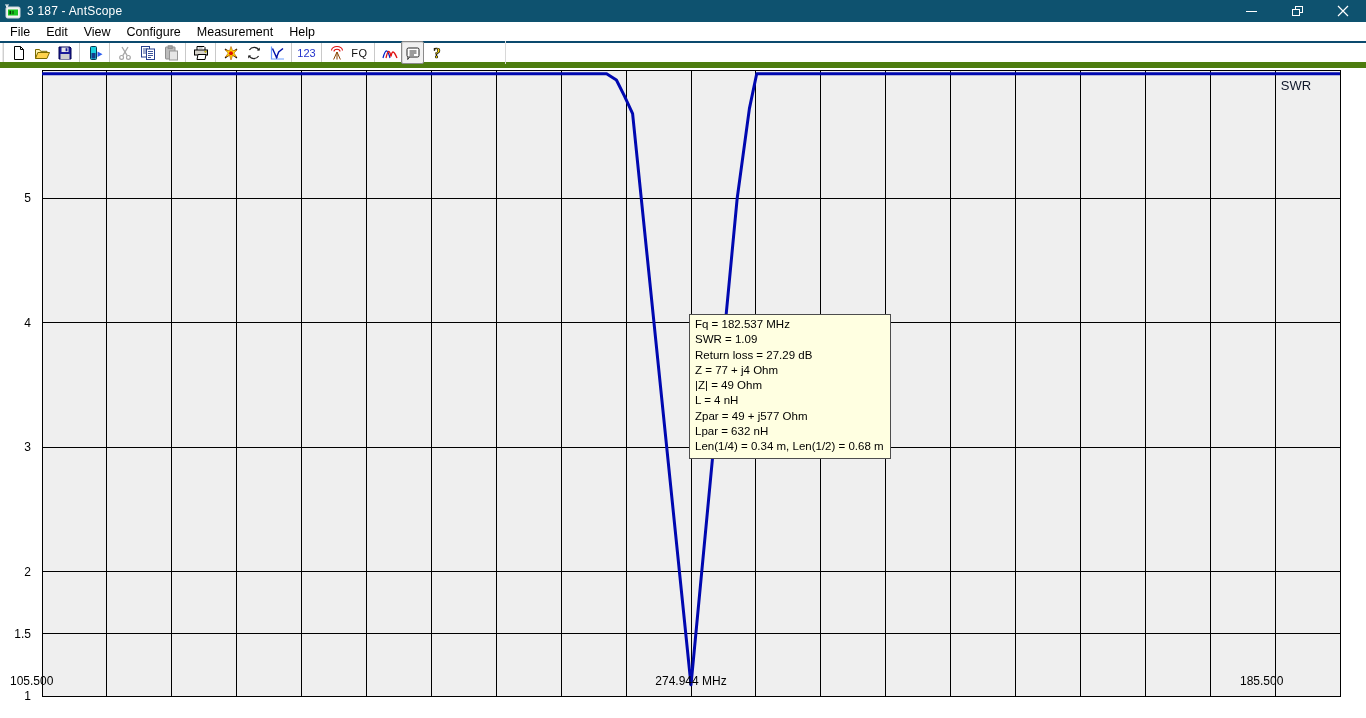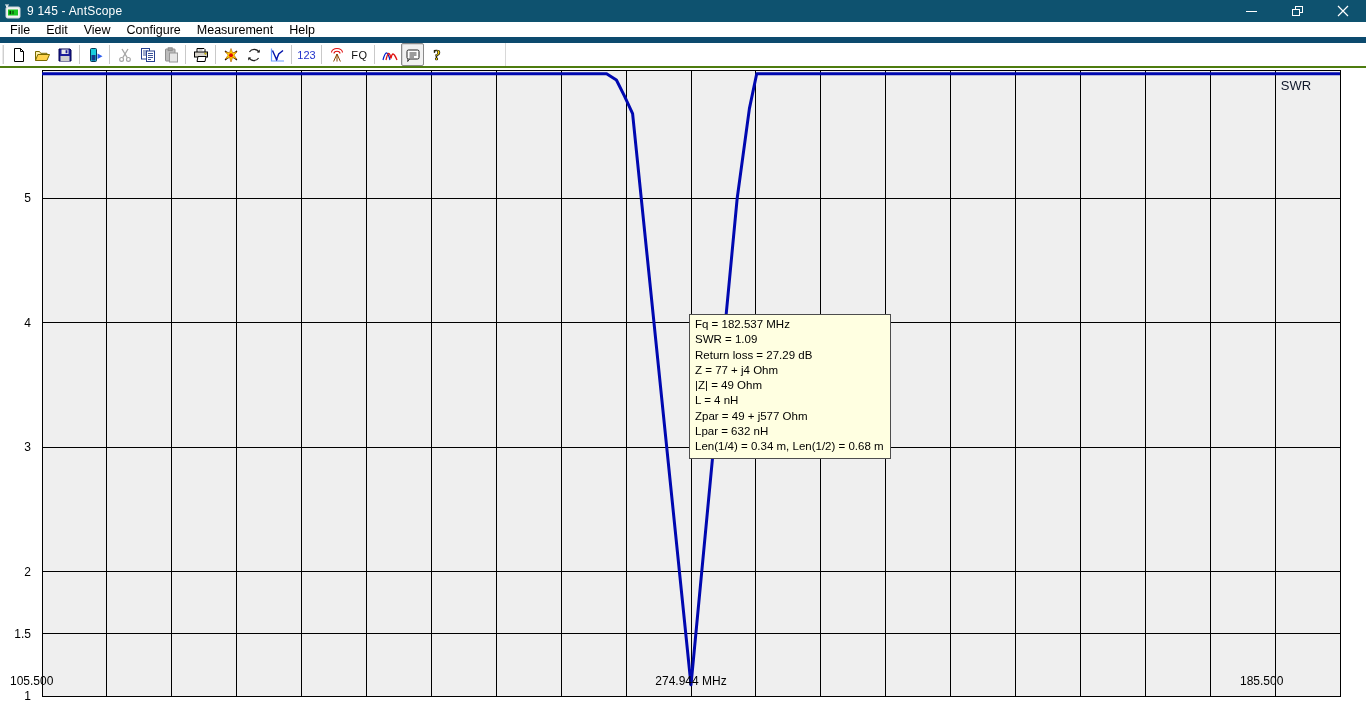--- a/index.html
+++ b/index.html
@@ -14,26 +14,26 @@
   .title-text { color:#fff; font-size:12px; letter-spacing:.2px; }
   .win-buttons { margin-left:auto; display:flex; height:22px; }
   .win-btn { width:46px; height:22px; display:flex; align-items:center; justify-content:center; cursor:default; }
   .min-glyph { width:11px; height:1px; background:#fff; }
   .restore-glyph { position:relative; width:11px; height:10px; }
   .restore-glyph .r1 { position:absolute; right:0; top:0; width:8px; height:7px; border:1px solid #fff; }
   .restore-glyph .r2 { position:absolute; left:0; bottom:0; width:8px; height:7px; border:1px solid #fff; background:#0E526F; }
 
   
   .menubar { position:absolute; left:0; top:22px; width:1366px; height:21px; background:#fff;
-             display:flex; align-items:center; padding-left:2px; border-bottom:6px solid #0c4a6e; }
+             display:flex; align-items:center; padding-left:2px; border-bottom:2px solid #0c4a6e; }
   .menu-item { font-size:12.5px; color:#000; padding:2px 8px; }
 
   
   .toolbar { position:absolute; left:0; top:43px; width:1366px; height:25px; background:#fff;
-             display:flex; align-items:center; border-bottom:2px solid #4d7c0f; }
+             display:flex; align-items:center; border-bottom:6px solid #4d7c0f; }
   .gripper { width:2px; height:19px; margin:0 3px 0 2px; border-left:1px solid #e9e9e9; border-right:1px solid #cfcfcf; }
   .tb-btn { width:23px; height:23px; display:flex; align-items:center; justify-content:center; }
   .tb-btn svg { display:block; }
   .tb-sep { width:1px; height:19px; background:#c9c9c9; margin:0 3px; box-shadow:1px 0 0 #fff; }
   .tb-text { font-size:11px; }
   .tb-123 { color:#2233cc; }
   .tb-fq { color:#111; letter-spacing:.5px; }
   .tb-btn.pressed { border:1px solid #8a8a8a; background:#f1f1f1;
                     box-shadow:inset 1px 1px 0 #d7d7d7; border-radius:2px; }
   .tb-end { width:1px; height:23px; background:#d8d8d8; margin-left:58px; }
@@ -60,21 +60,21 @@
   <div class="titlebar" style="background: rgb(14, 82, 111);">
     <div class="app-icon">
       <svg width="16" height="16" viewBox="0 0 16 16">
         <path d="M2 1v3M0.5 1.5L2 4M3.5 1.5L2 4" stroke="#fff" stroke-width="1" fill="none"></path>
         <rect x="1" y="4" width="14" height="11" rx="1.5" fill="#f4f4f4" stroke="#cfd8dc"></rect>
         <rect x="3" y="6.5" width="10" height="6" fill="#19c421"></rect>
         <rect x="4.5" y="7.8" width="1.6" height="3.4" fill="#053a06"></rect>
         <rect x="7.2" y="7.8" width="1.6" height="3.4" fill="#0a6b0c"></rect>
       </svg>
     </div>
-    <span class="title-text">9 145 - AntScope</span>
+    <span class="title-text">3 187 - AntScope</span>
     <div class="win-buttons">
       <div class="win-btn">
           <div class="min-glyph"></div>
         </div>
       <div class="win-btn">
         <div class="restore-glyph">
             <div class="r1"></div>
             <div class="r2"></div>
           </div>
       </div>

